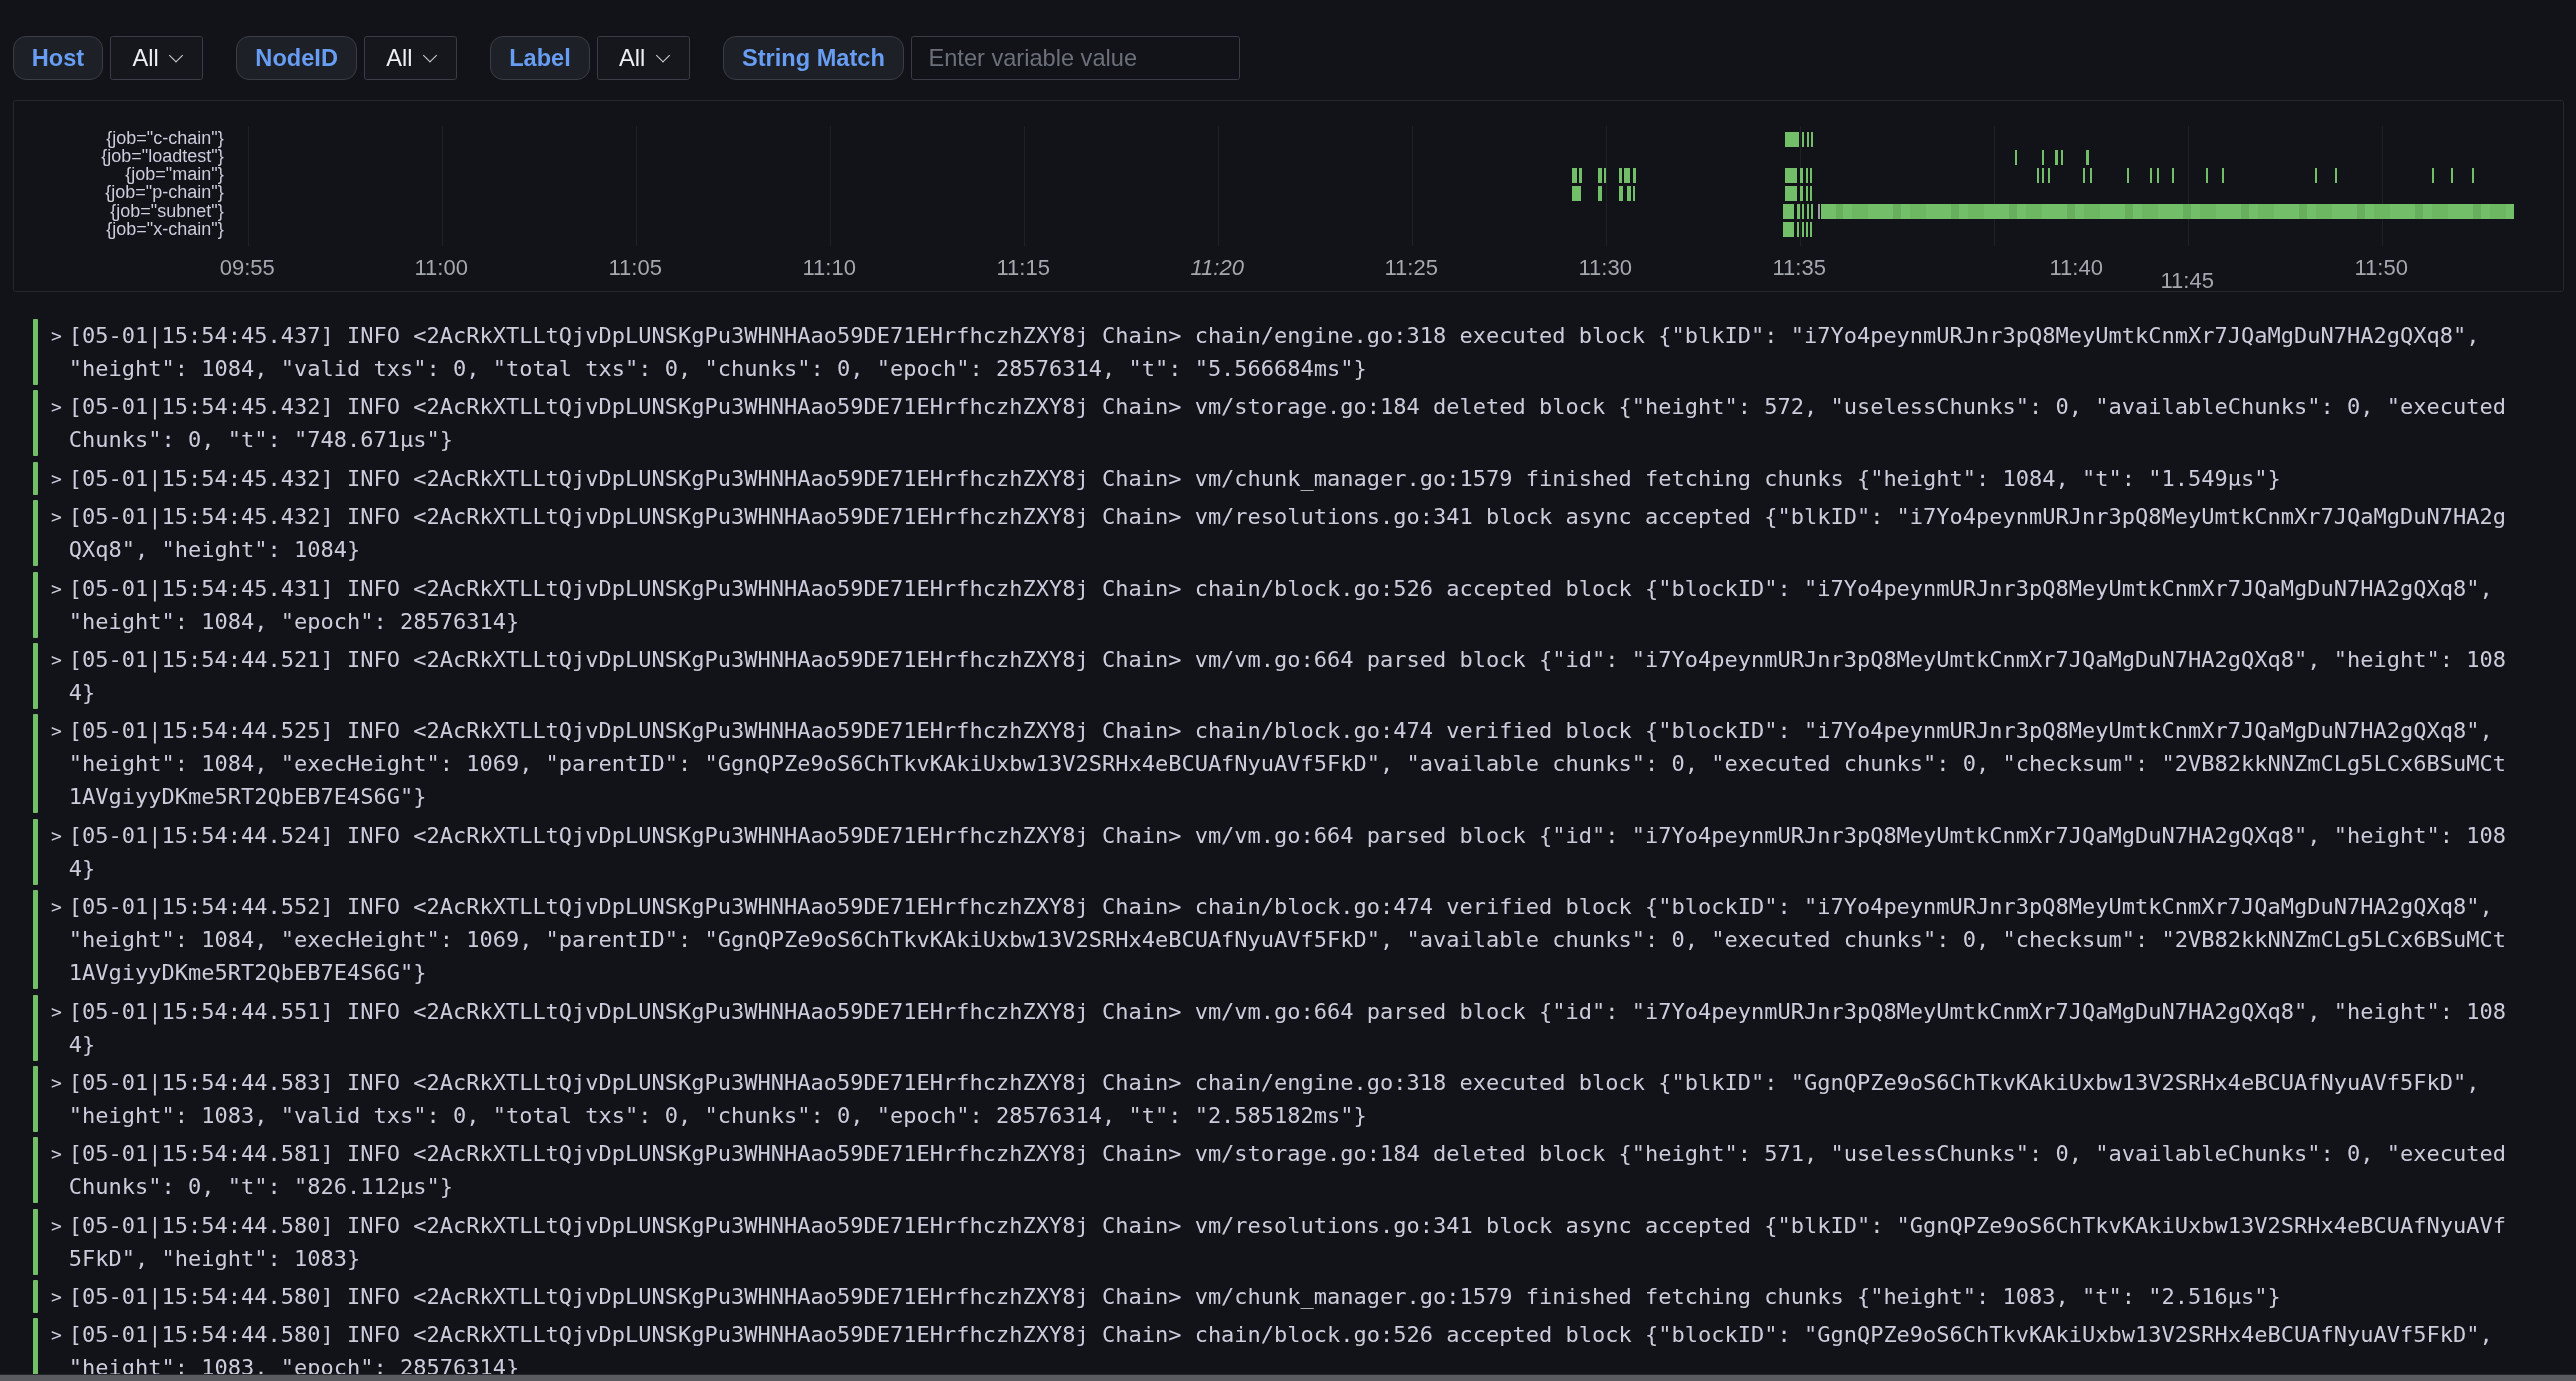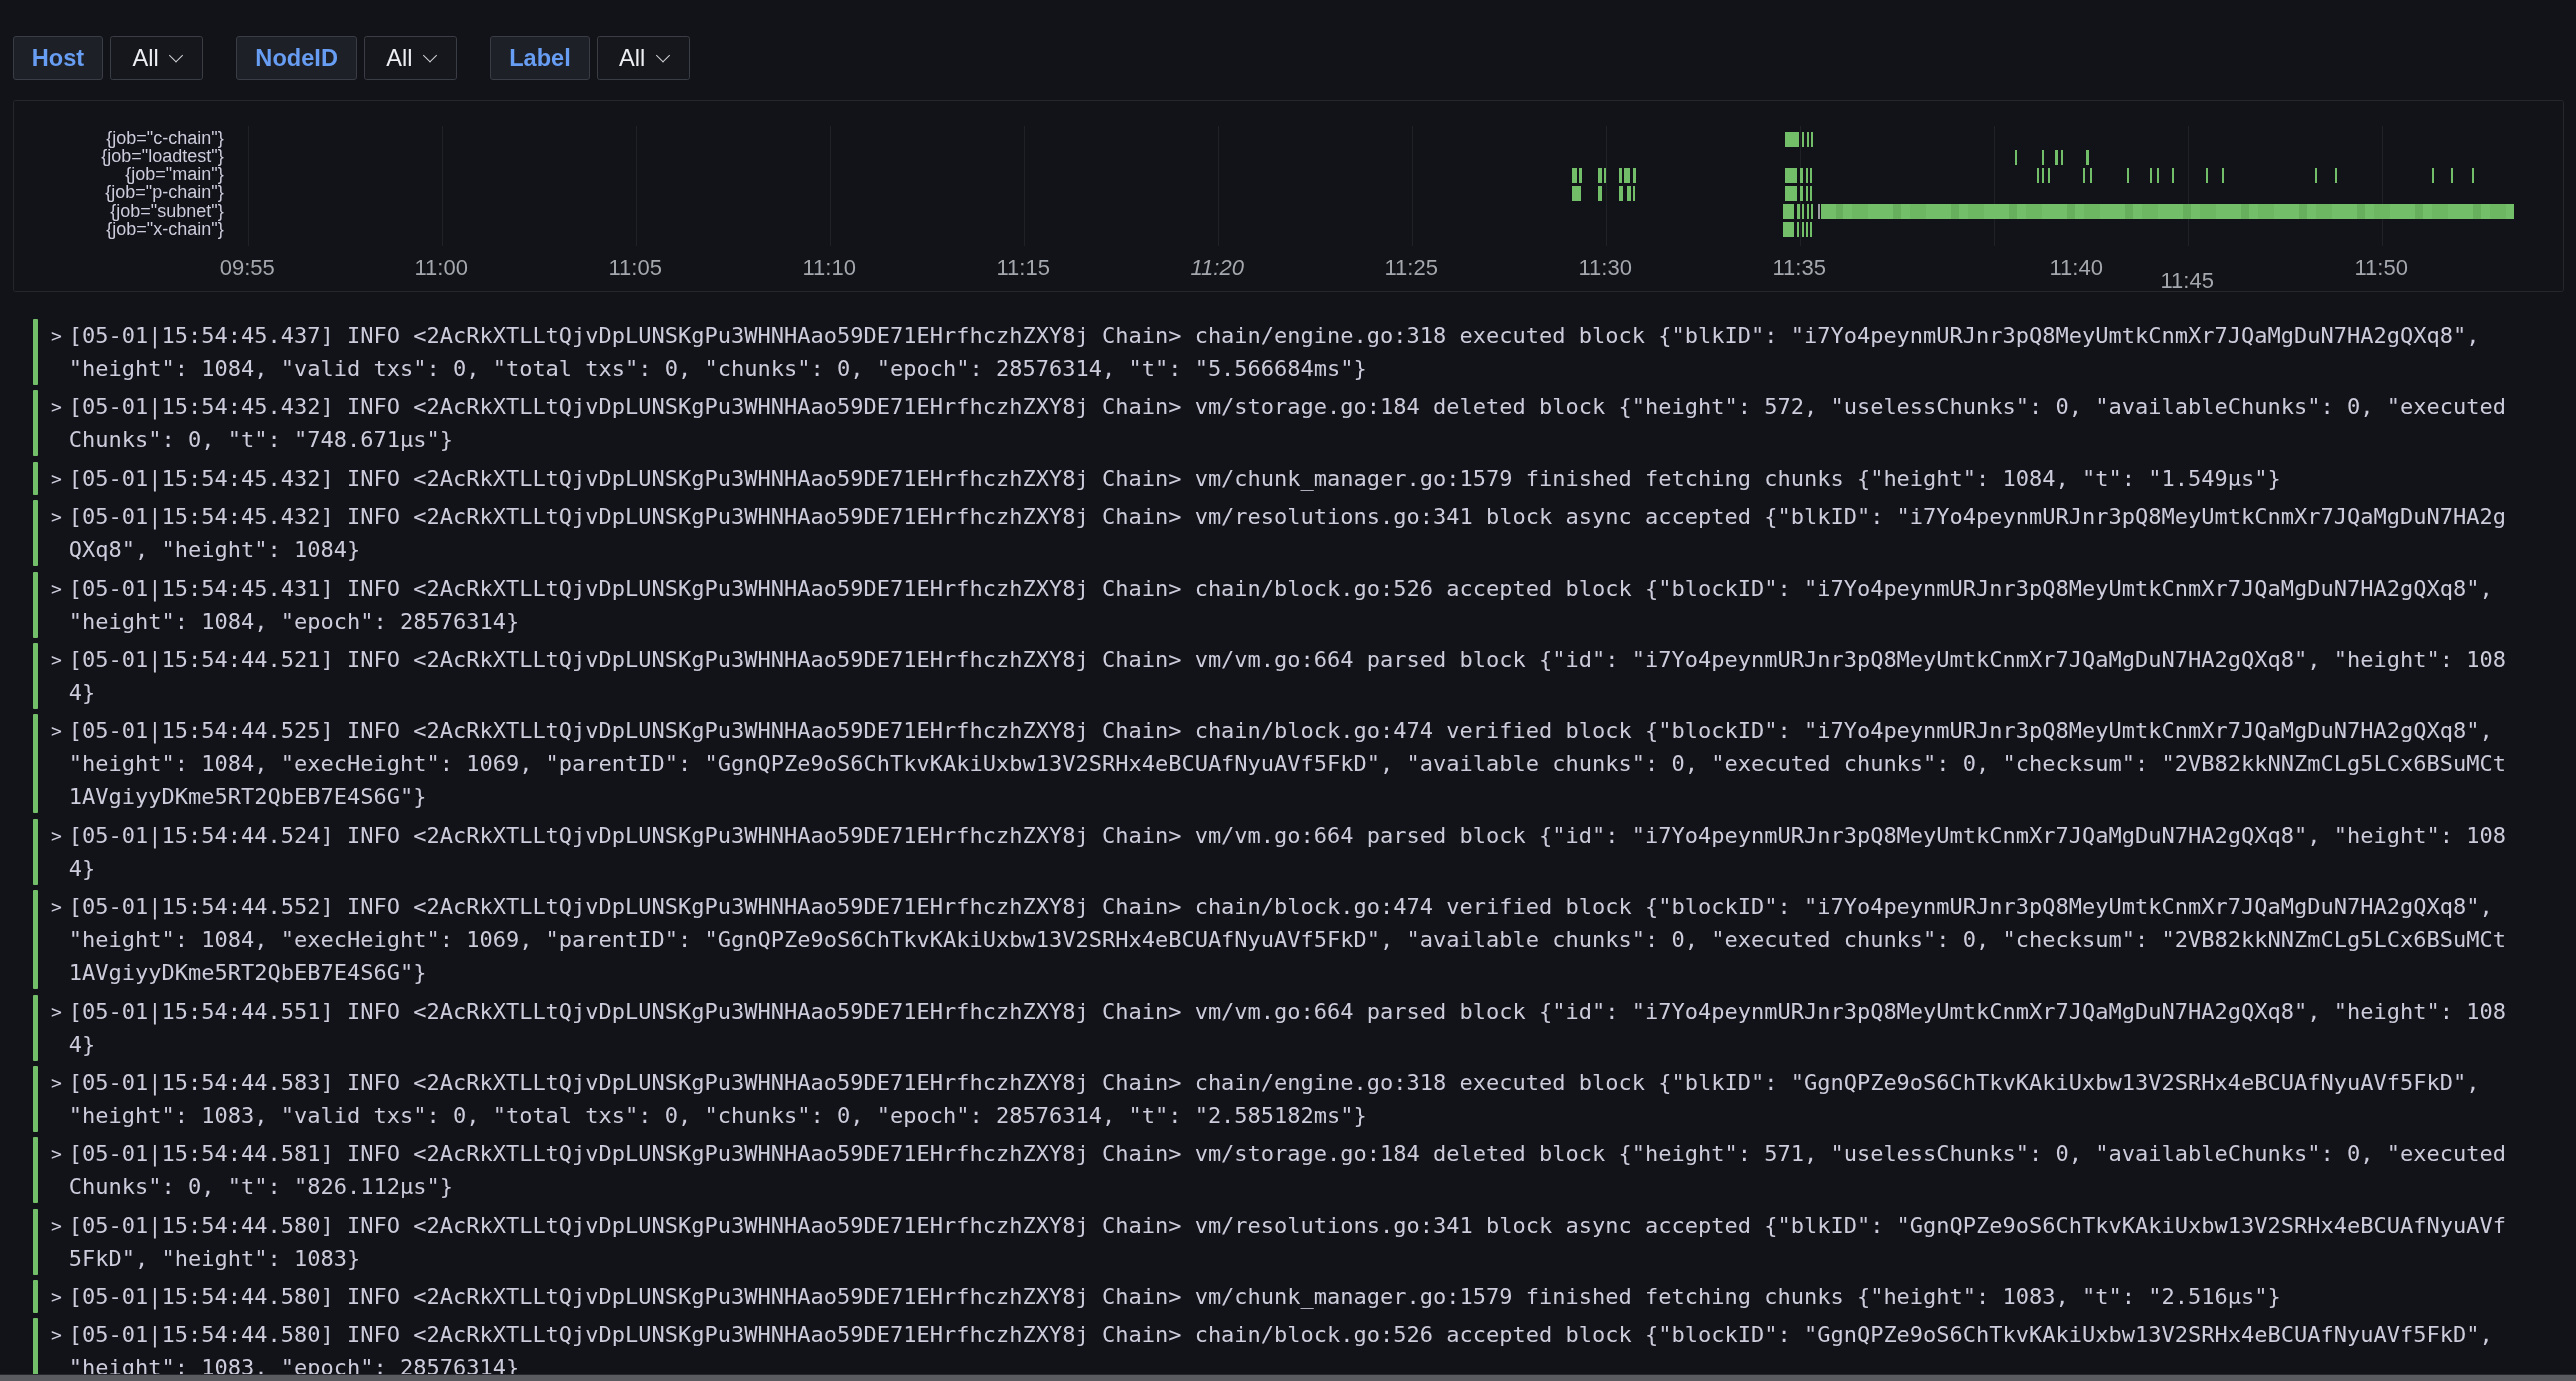--- a/index.html
+++ b/index.html
@@ -11,21 +11,21 @@
     font-family: "Liberation Sans", sans-serif;
   }
 
   
   .topbar {
     position: absolute; left: 12.7px; top: 36px;
     display: flex; align-items: stretch; height: 44px;
   }
   .var-group { display: flex; margin-right: 33px; }
   .var-label {
-    background: #1d2027; border: 0.9px solid #3a3d45; border-radius: 3px;
+    background: #1d2027; border: 0.9px solid #3a3d45; border-radius: 13px;
     color: #679df2; font-size: 23.6px; font-weight: 600;
     padding: 0 18px; display: flex; align-items: center; margin-right: 7.3px;
     font-family: "Liberation Sans", sans-serif;
   }
   .var-select {
     background: #15171d; border: 0.9px solid #3a3d45; border-radius: 2.7px;
     color: #edeff3; font-size: 23.6px; font-weight: 500;
     padding: 0 21px; display: flex; align-items: center; gap: 12.7px;
     cursor: pointer; font-family: "Liberation Sans", sans-serif;
   }
@@ -101,20 +101,24 @@
       <span>All</span>
       <span class="caret"></span>
     </button>
   </div>
   <div class="var-group">
     <div class="var-label">Label</div>
     <button class="var-select">
       <span>All</span>
       <span class="caret"></span>
     </button>
+  </div>
+  <div class="var-group">
+    <div class="var-label">String Match</div>
+    <input class="var-input" type="text" placeholder="Enter variable value" style="">
   </div>
 </div>
 
 <div class="chart-panel" id="chart-panel">
     <div class="gridline" style="left: 234px; top: 25px; height: 120px;"></div>
     <div class="tick-label" style="left: 170px; top: 154px;">09:55</div>
     <div class="gridline" style="left: 428px; top: 25px; height: 120px;"></div>
     <div class="tick-label" style="left: 364px; top: 154px;">11:00</div>
     <div class="gridline" style="left: 622px; top: 25px; height: 120px;"></div>
     <div class="tick-label" style="left: 558px; top: 154px;">11:05</div>

